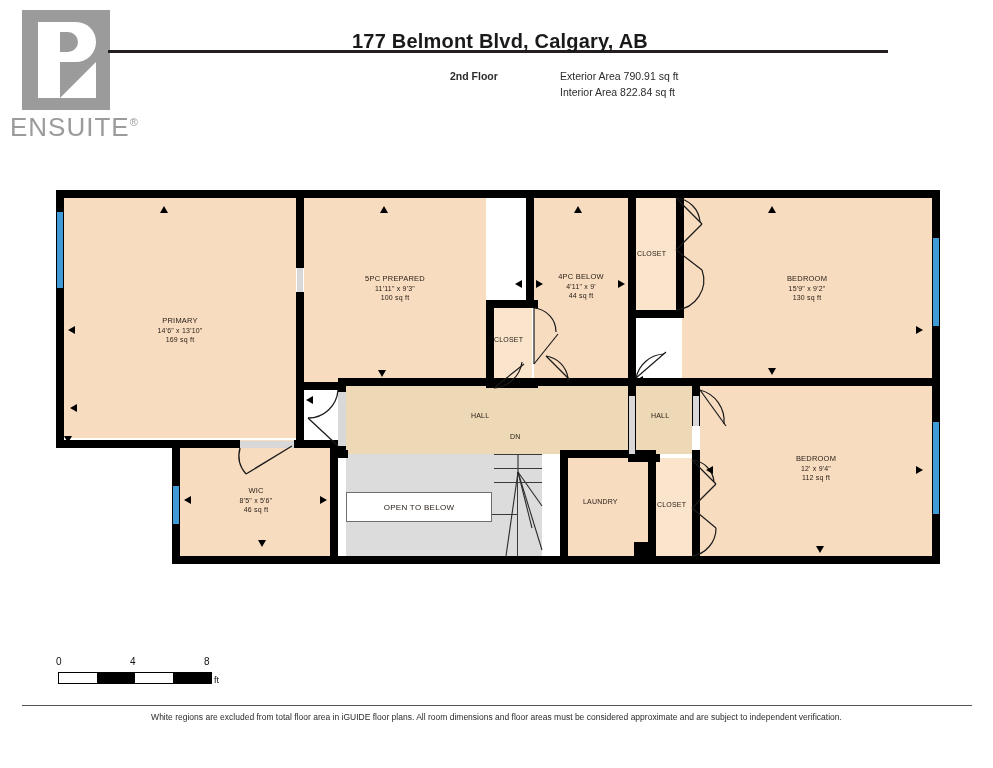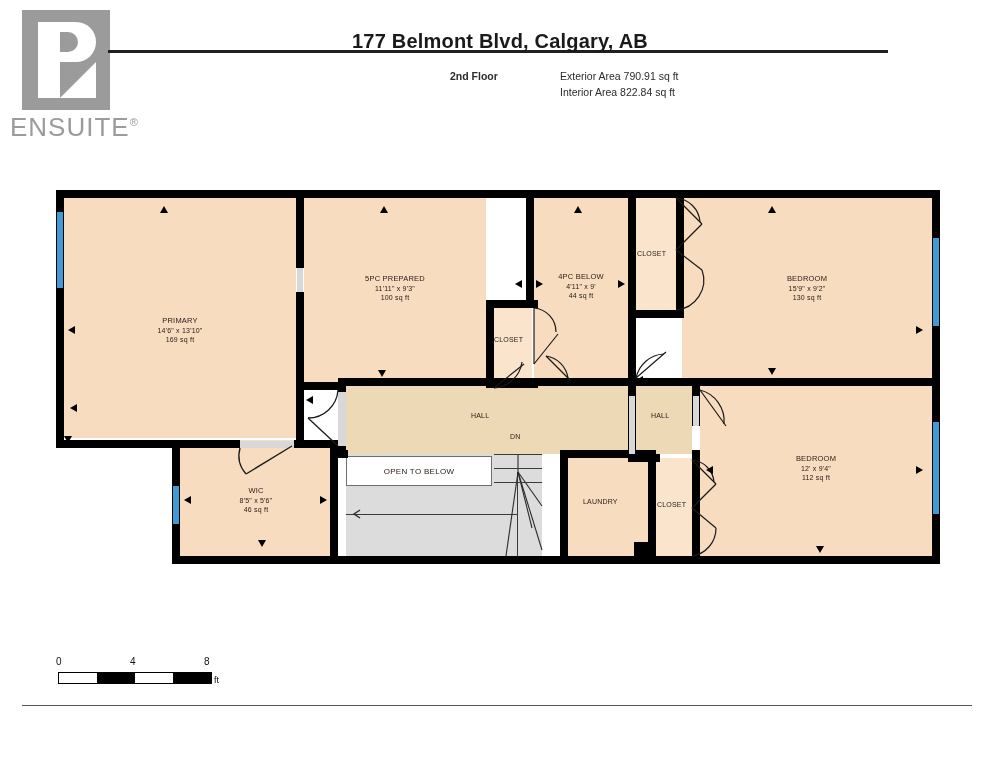--- a/index.html
+++ b/index.html
@@ -107,21 +107,21 @@
   .arrow.up    { border-left: 4px solid transparent; border-right: 4px solid transparent; border-bottom: 7px solid #000; }
   .arrow.down  { border-left: 4px solid transparent; border-right: 4px solid transparent; border-top: 7px solid #000; }
   .arrow.left  { border-top: 4px solid transparent; border-bottom: 4px solid transparent; border-right: 7px solid #000; }
   .arrow.right { border-top: 4px solid transparent; border-bottom: 4px solid transparent; border-left: 7px solid #000; }
 
   #stairs { position: absolute; background: #dcdcdc; }
   .tread { position: absolute; background: #dcdcdc; border-right: 1px solid #3a3a3a; }
   #open-below {
     position: absolute; background: #ffffff; border: 1px solid #6e6e6e;
     display: flex; align-items: center; justify-content: center;
-    font-size: 8px; color: #2b2018; letter-spacing: 0.3px;
+    font-size: 8px; color: #2b2018; letter-spacing: 0.3px; margin-top: 36px;
   }
 
   
   #footer { position: absolute; left: 0; top: 650px; width: 993px; height: 118px; }
   #scale-bar { position: absolute; left: 58px; top: 22px; width: 152px; height: 10px; border: 1px solid #000; display: flex; }
   #scale-bar div { height: 100%; }
   .sb-w { background: #ffffff; }
   .sb-b { background: #000000; }
   .scale-num { position: absolute; font-size: 10px; color: #111; }
   #scale-unit { position: absolute; left: 214px; top: 25px; font-size: 9px; color: #111; }
@@ -369,13 +369,14 @@
   <div id="scale-bar">
     <div class="sb-w" style="width:25%"></div>
     <div class="sb-b" style="width:25%"></div>
     <div class="sb-w" style="width:25%"></div>
     <div class="sb-b" style="width:25%"></div>
   </div>
   <div id="scale-unit">ft</div>
 
 
   <div id="footer-rule"></div>
+  <div id="disclaimer">White regions are excluded from total floor area in iGUIDE floor plans. All room dimensions and floor areas must be considered approximate and are subject to independent verification.</div>
 </div>
 
 </body></html>

